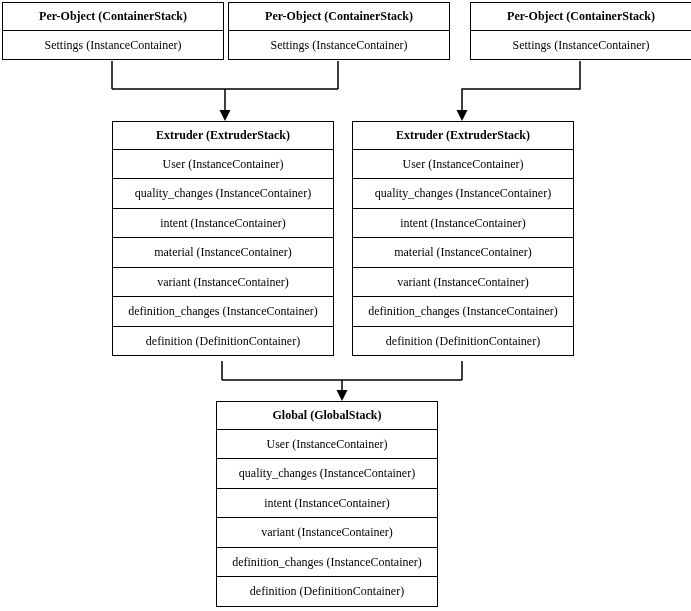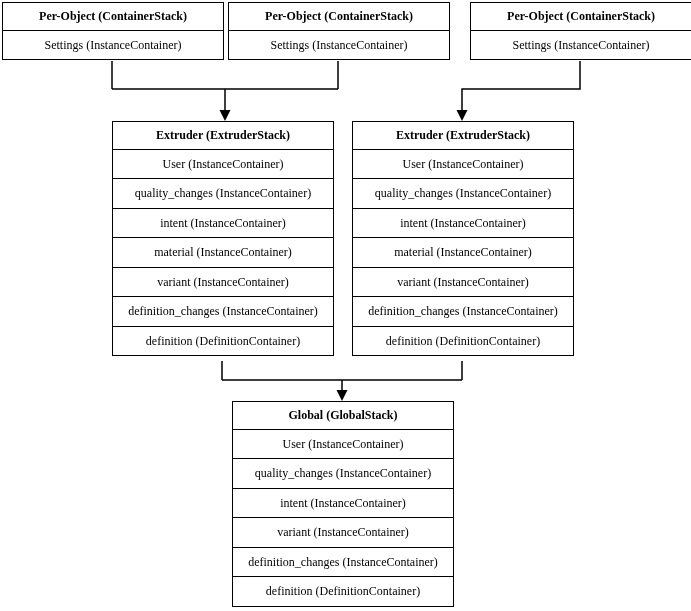--- a/index.html
+++ b/index.html
@@ -54,21 +54,21 @@
   .arrowhead {
     fill: #000000;
     stroke: none;
   }
   
   #per-object-1 { left: 2px;   top: 2px;   width: 220px; }
   #per-object-2 { left: 228px; top: 2px;   width: 220px; }
   #per-object-3 { left: 470px; top: 2px;   width: 220px; }
   #extruder-1   { left: 112px; top: 121px; width: 220px; }
   #extruder-2   { left: 352px; top: 121px; width: 220px; }
-  #global       { left: 232px; top: 401px; width: 220px; }
+  #global       { left: 216px; top: 401px; width: 220px; }
 </style>
 </head>
 <body>
 
 <div class="canvas">
 
   <svg class="connector-layer" viewBox="0 0 691 611" width="691" height="611">
 
     <path class="edge" d="M112,61 V89 M338,61 V89 M112,89 H338 M225,89 V111"></path>
     <polygon class="arrowhead" points="219.5,110 230.5,110 225,121"></polygon>

